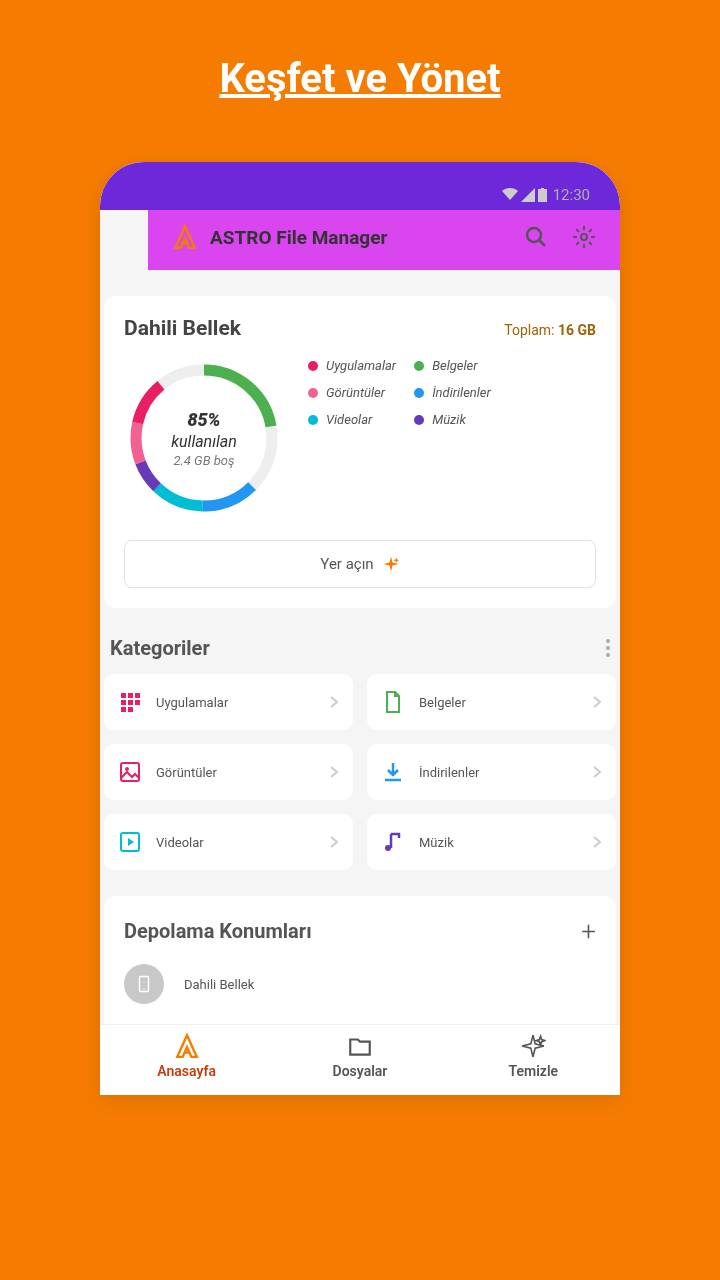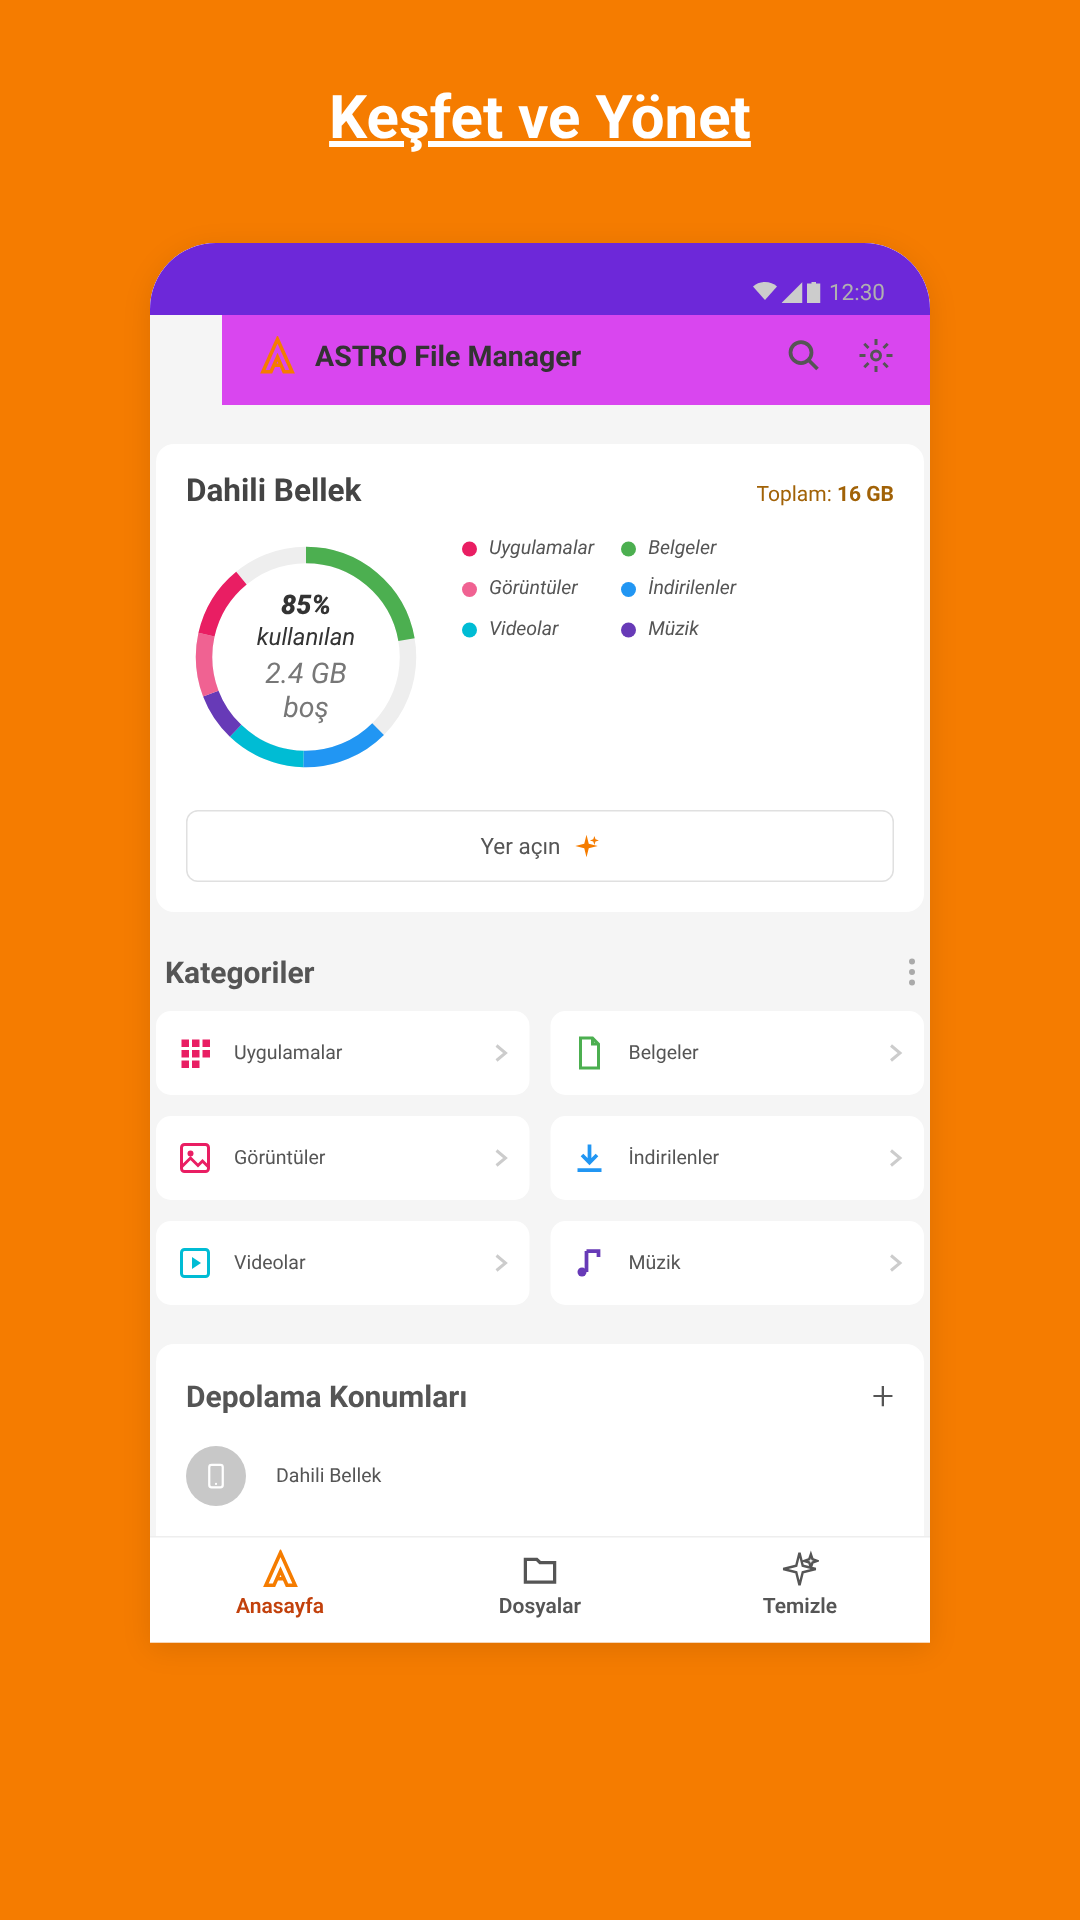--- a/index.html
+++ b/index.html
@@ -19,21 +19,21 @@
 .storage-header { display: flex; justify-content: space-between; align-items: baseline; margin-bottom: 18px; }
 .storage-title { font-size: 21px; font-weight: 700; color: #444; }
 .storage-total { font-size: 14px; color: #a16207; }
 .storage-total b { font-weight: 700; }
 .storage-body { display: flex; gap: 24px; align-items: flex-start; margin-bottom: 22px; font-style: italic; }
 .donut { width: 160px; height: 160px; position: relative; flex-shrink: 0; }
 .donut svg { transform: rotate(-90deg); }
 .donut-center { position: absolute; top: 50%; left: 50%; transform: translate(-50%, -50%); text-align: center; }
 .donut-pct { font-size: 18px; font-weight: 700; color: #333; }
 .donut-pct span { font-weight: 400; font-size: 16px; }
-.donut-sub { font-size: 19px; color: #777; margin-top: 2px; }
+.donut-sub { font-size: 13px; color: #777; margin-top: 2px; }
 .legend { display: grid; grid-template-columns: 1fr 1fr; gap: 12px 18px; font-size: 13px; color: #555; }
 .legend-item { display: flex; align-items: center; gap: 8px; }
 .legend-dot { width: 10px; height: 10px; border-radius: 50%; }
 .free-up-btn { display: flex; align-items: center; justify-content: center; gap: 8px; border: 1px solid #e0e0e0; border-radius: 8px; padding: 14px; font-size: 15px; color: #555; cursor: pointer; }
 .section { margin-top: 28px; }
 .section-header { display: flex; justify-content: space-between; align-items: center; padding: 0 6px 14px; }
 .section-title { font-size: 20px; font-weight: 700; color: #555; }
 .category-grid { display: grid; grid-template-columns: 1fr 1fr; gap: 14px; }
 .category-item { background: #fff; border-radius: 10px; padding: 16px 14px; display: flex; align-items: center; gap: 14px; cursor: pointer; }
 .category-icon { width: 24px; height: 24px; flex-shrink: 0; }

